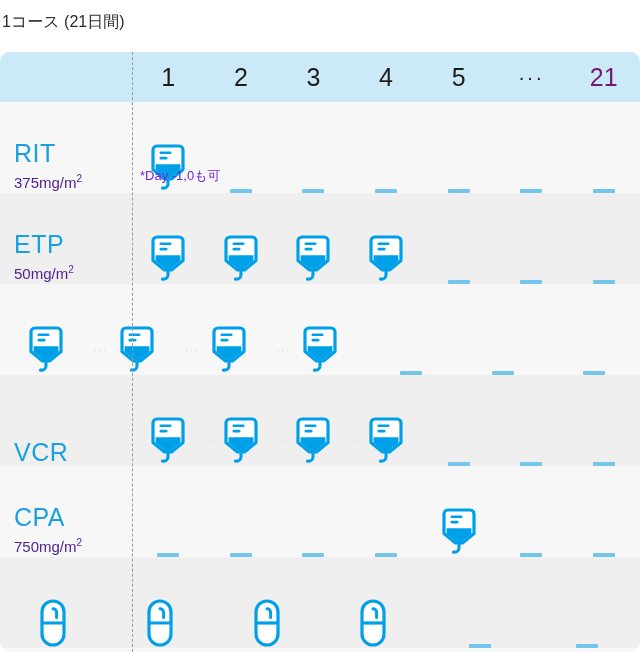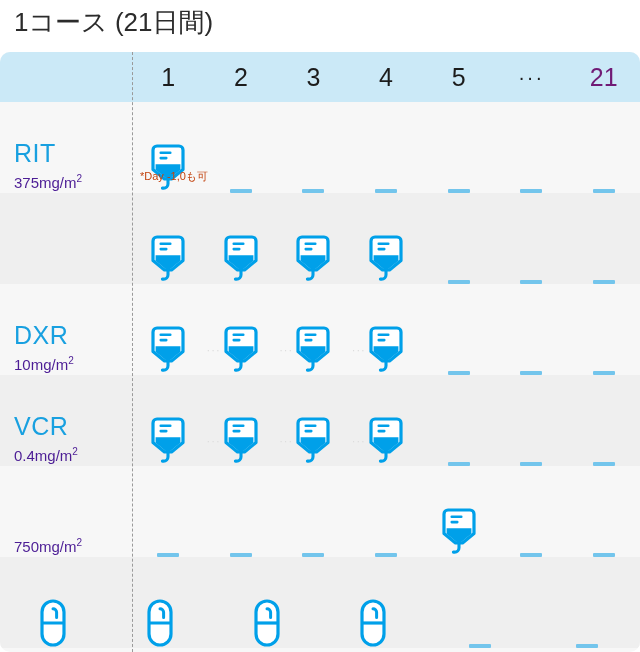--- a/index.html
+++ b/index.html
@@ -18,23 +18,23 @@
   .page {
     position: relative;
     width: 640px;
     height: 652px;
     box-sizing: border-box;
   }
 
   
   .chart-title {
     position: absolute;
-    left: 14px;
+    left: 2px;
     top: 2px;
-    font-size: 26px;
+    font-size: 16px;
     line-height: 40px;
     color: #2b2b2b;
     letter-spacing: 0px;
     white-space: nowrap;
   }
 
   
   .schedule {
     position: absolute;
     left: 0;
@@ -140,22 +140,22 @@
     border-radius: 1px;
     background: #73c5ec;
     display: block;
   }
 
   .icon-svg { display: block; }
 
   
   .note {
     position: absolute;
-    font-size: 11px;
-    color: #c2410c;
+    font-size: 13px;
+    color: #6d28d9;
     white-space: nowrap;
     line-height: 16px;
     left: 8px;
   }
   .note-rit { bottom: 9px; }
   .note-psl { bottom: 6px; }
 
   
   .divider {
     position: absolute;
@@ -248,20 +248,22 @@
             </div>
           </div>
           <div class="day-cell">
             <div class="cell-inner">
               <span class="dash"></span>
             </div>
           </div>
         </div>
         <div class="grid-row drug-row shade-b">
           <div class="label-cell">
+            <div class="drug-name">ETP</div>
+            <div class="drug-dose"><span>50mg/m</span><sup>2</sup></div>
           </div>
           <div class="day-cell">
             <div class="cell-inner">
               <span>
   <svg class="icon-svg" width="38" height="50" viewBox="0 0 38 50" aria-hidden="true">
     <path d="M8 3 h22 a4 4 0 0 1 4 4 v19.5 l-11.5 9.5 h-7 L4 26.5 V7 a4 4 0 0 1 4-4 z" fill="#ffffff" stroke="#00a0e9" stroke-width="3.2" stroke-linejoin="round"></path>
     <path d="M6.6 21.2 h24.8 v5.6 l-10.6 8.6 h-3.6 L6.6 26.8 z" fill="#00a0e9"></path>
     <rect x="10.5" y="8.5" width="12" height="2.6" rx="1.1" fill="#00a0e9"></rect>
     <rect x="10.5" y="13.8" width="8" height="2.6" rx="1.1" fill="#00a0e9"></rect>
     <path d="M19 36.5 v4.2 a4.4 4.4 0 0 1 -4.4 4.4 h-1.2" fill="none" stroke="#00a0e9" stroke-width="3.1" stroke-linecap="round"></path>
@@ -318,24 +320,20 @@
               <span class="dash"></span>
             </div>
           </div>
           <div class="day-cell">
             <div class="cell-inner">
               <span class="dash"></span>
             </div>
           </div>
         </div>
         <div class="grid-row drug-row shade-a">
-          <div class="label-cell">
-            <div class="drug-name">DXR</div>
-            <div class="drug-dose"><span>10mg/m</span><sup>2</sup></div>
-          </div>
           <div class="day-cell">
             <div class="cell-inner">
               <span>
   <svg class="icon-svg" width="38" height="50" viewBox="0 0 38 50" aria-hidden="true">
     <path d="M8 3 h22 a4 4 0 0 1 4 4 v19.5 l-11.5 9.5 h-7 L4 26.5 V7 a4 4 0 0 1 4-4 z" fill="#ffffff" stroke="#00a0e9" stroke-width="3.2" stroke-linejoin="round"></path>
     <path d="M6.6 21.2 h24.8 v5.6 l-10.6 8.6 h-3.6 L6.6 26.8 z" fill="#00a0e9"></path>
     <rect x="10.5" y="8.5" width="12" height="2.6" rx="1.1" fill="#00a0e9"></rect>
     <rect x="10.5" y="13.8" width="8" height="2.6" rx="1.1" fill="#00a0e9"></rect>
     <path d="M19 36.5 v4.2 a4.4 4.4 0 0 1 -4.4 4.4 h-1.2" fill="none" stroke="#00a0e9" stroke-width="3.1" stroke-linecap="round"></path>
   </svg>
@@ -396,21 +394,20 @@
           </div>
           <div class="day-cell">
             <div class="cell-inner">
               <span class="dash"></span>
             </div>
           </div>
         </div>
         <div class="grid-row drug-row shade-b">
           <div class="label-cell">
             <div class="drug-name">VCR</div>
-            <div class="drug-dose"><span>0.4mg/m</span><sup>2</sup></div>
           </div>
           <div class="day-cell">
             <div class="cell-inner">
               <span>
   <svg class="icon-svg" width="38" height="50" viewBox="0 0 38 50" aria-hidden="true">
     <path d="M8 3 h22 a4 4 0 0 1 4 4 v19.5 l-11.5 9.5 h-7 L4 26.5 V7 a4 4 0 0 1 4-4 z" fill="#ffffff" stroke="#00a0e9" stroke-width="3.2" stroke-linejoin="round"></path>
     <path d="M6.6 21.2 h24.8 v5.6 l-10.6 8.6 h-3.6 L6.6 26.8 z" fill="#00a0e9"></path>
     <rect x="10.5" y="8.5" width="12" height="2.6" rx="1.1" fill="#00a0e9"></rect>
     <rect x="10.5" y="13.8" width="8" height="2.6" rx="1.1" fill="#00a0e9"></rect>
     <path d="M19 36.5 v4.2 a4.4 4.4 0 0 1 -4.4 4.4 h-1.2" fill="none" stroke="#00a0e9" stroke-width="3.1" stroke-linecap="round"></path>
@@ -471,20 +468,21 @@
             </div>
           </div>
           <div class="day-cell">
             <div class="cell-inner">
               <span class="dash"></span>
             </div>
           </div>
         </div>
         <div class="grid-row drug-row shade-a">
           <div class="label-cell">
+            <div class="drug-name">CPA</div>
             <div class="drug-dose"><span>750mg/m</span><sup>2</sup></div>
           </div>
           <div class="day-cell">
             <div class="cell-inner">
               <span class="dash"></span>
             </div>
           </div>
           <div class="day-cell">
             <div class="cell-inner">
               <span class="dash"></span>

